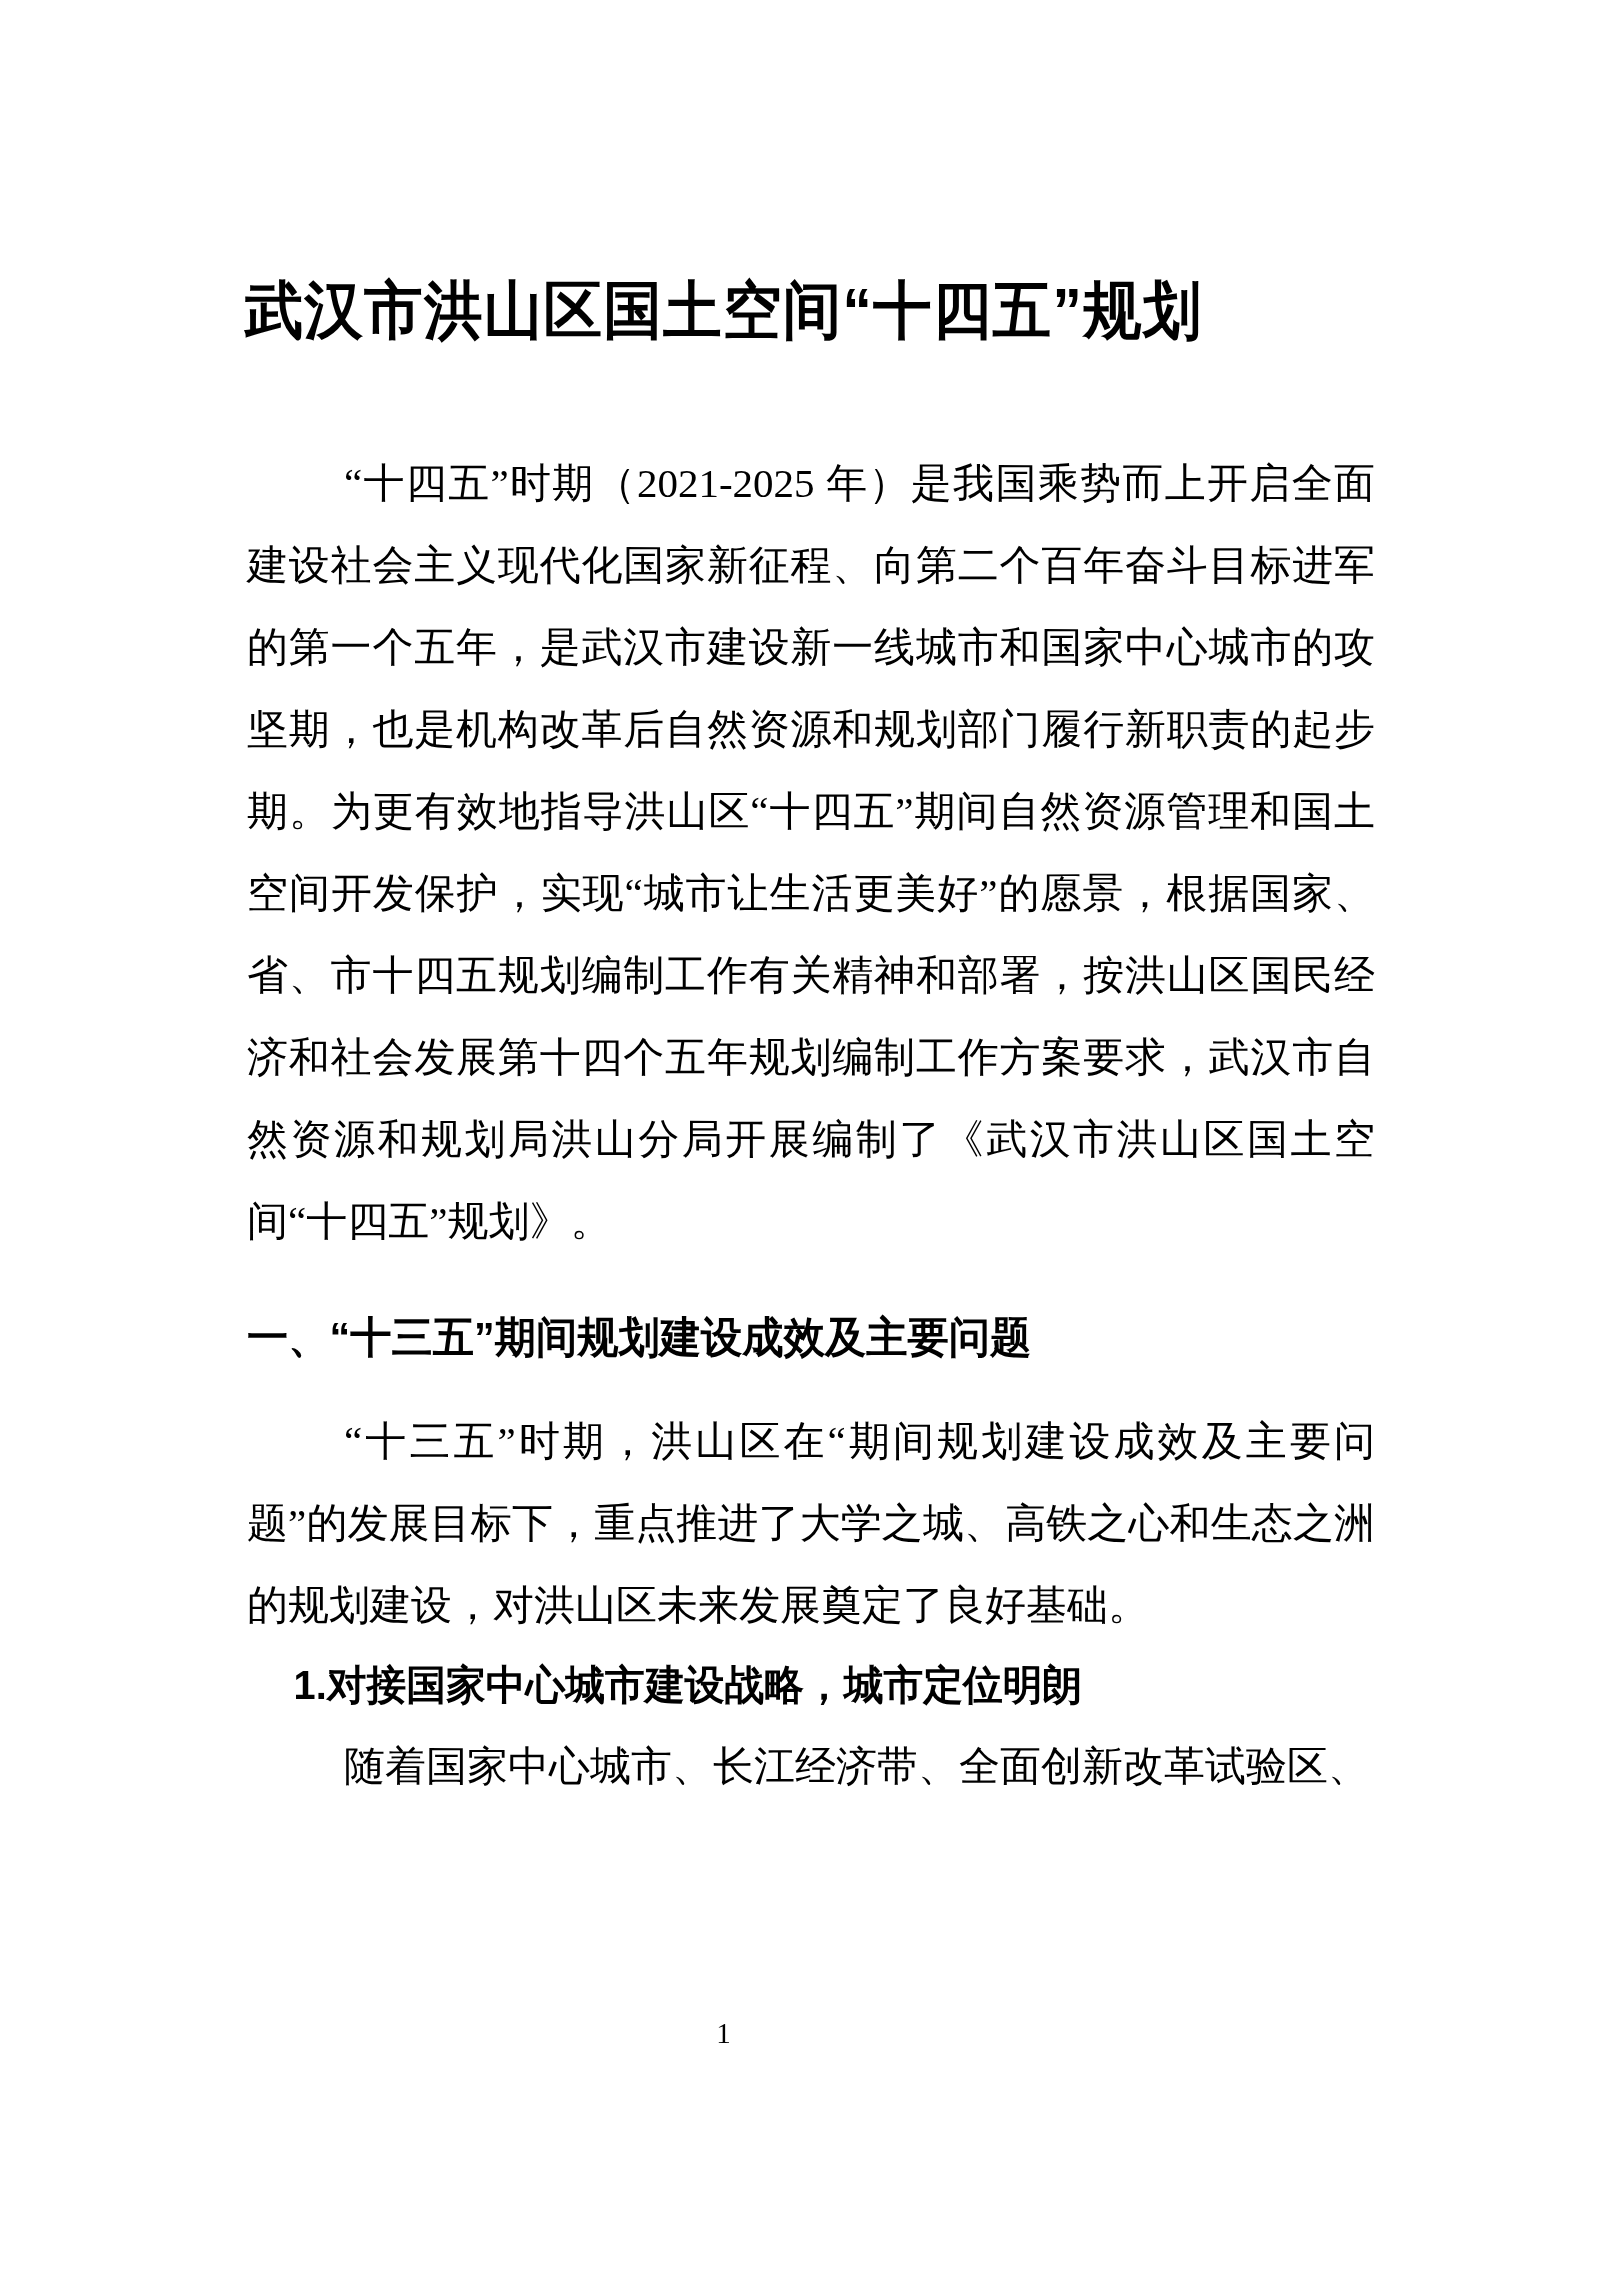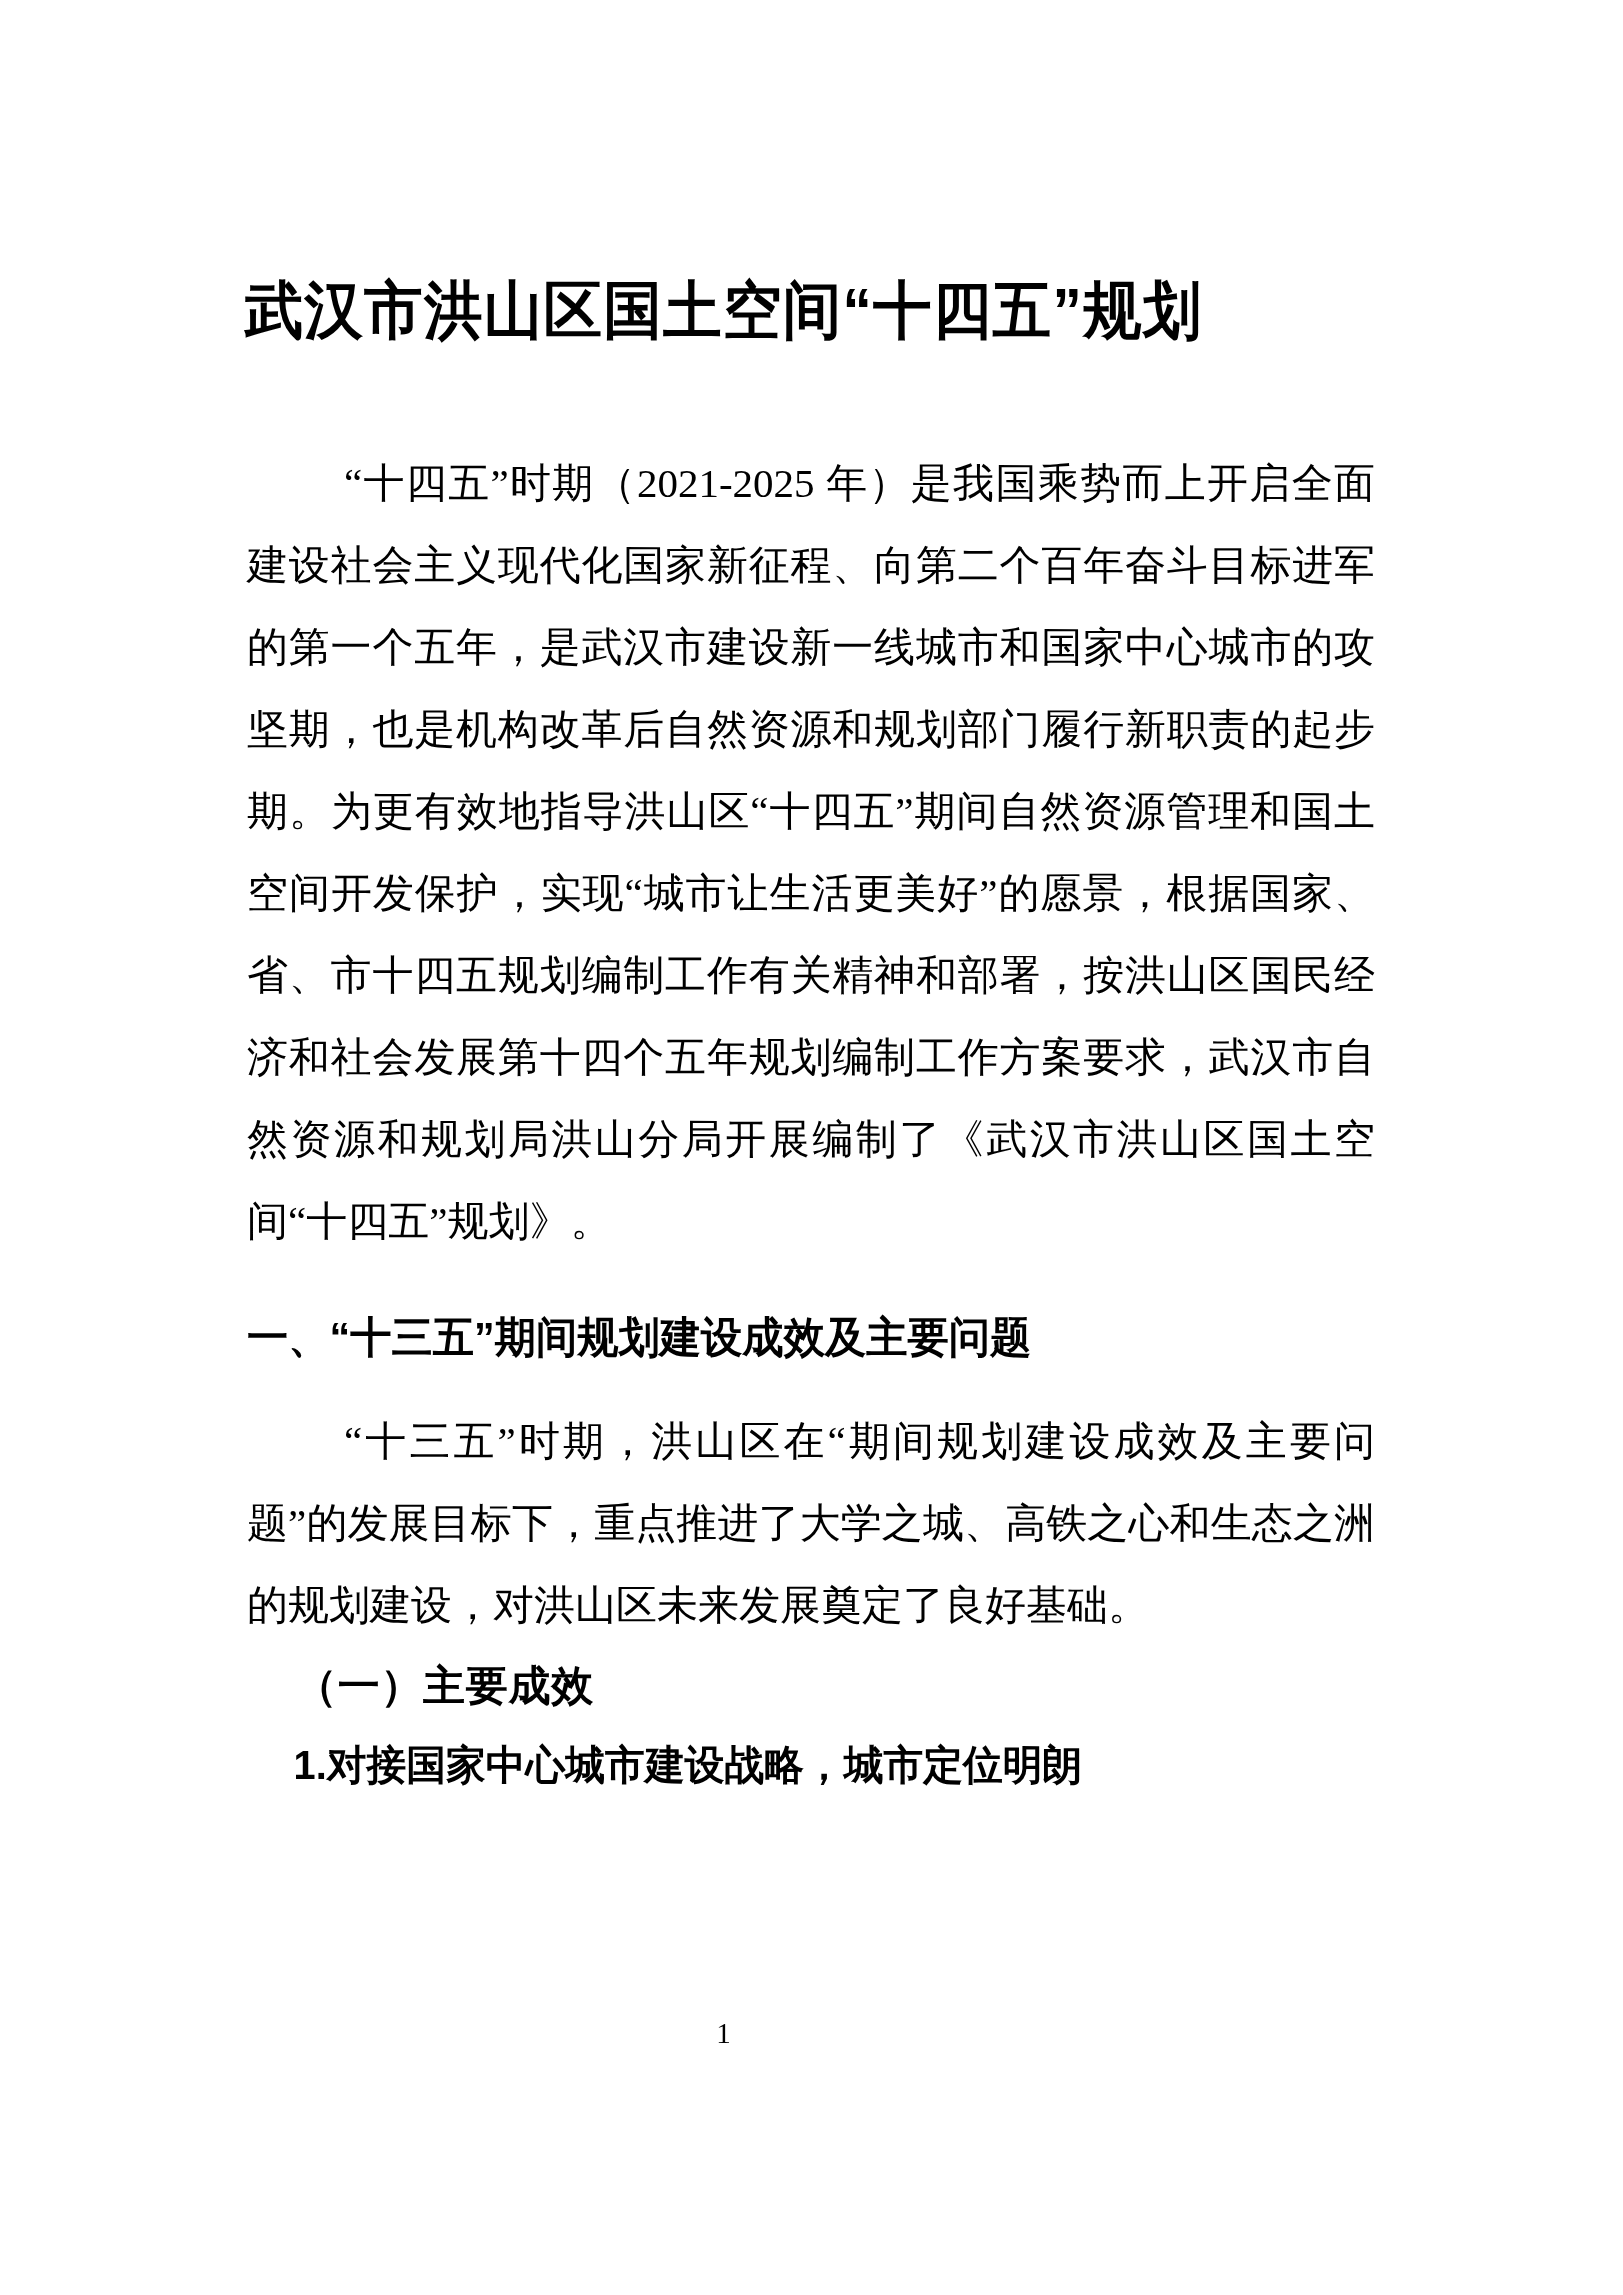--- a/index.html
+++ b/index.html
@@ -121,23 +121,23 @@
     <p class="para indent">“十四五”时期（2021-2025 年）是我国乘势而上开启全面建设社会主义现代化国家新征程、向第二个百年奋斗目标进军的第一个五年，是武汉市建设新一线城市和国家中心城市的攻坚期，也是机构改革后自然资源和规划部门履行新职责的起步期。为更有效地指导洪山区“十四五”期间自然资源管理和国土空间开发保护，实现“城市让生活更美好”的愿景，根据国家、省、市十四五规划编制工作有关精神和部署，按洪山区国民经济和社会发展第十四个五年规划编制工作方案要求，武汉市自然资源和规划局洪山分局开展编制了《武汉市洪山区国土空间“十四五”规划》。</p>
 
     <div class="spacer-md"></div>
 
     <h1 class="h1-section">一、“十三五”期间规划建设成效及主要问题</h1>
 
     <div class="spacer-sm"></div>
 
     <p class="para indent">“十三五”时期，洪山区在“期间规划建设成效及主要问题”的发展目标下，重点推进了大学之城、高铁之心和生态之洲的规划建设，对洪山区未来发展奠定了良好基础。</p>
 
-    <h2 class="h2-section">（一）主要成效</h2>
 
     <h3 class="h3-section">1.对接国家中心城市建设战略，城市定位明朗</h3>
 
+    <p class="para indent">随着国家中心城市、长江经济带、全面创新改革试验区、</p>
 
   </div>
 
   <div class="page-number">1</div>
 
 </div>
 
 
 </body></html>

